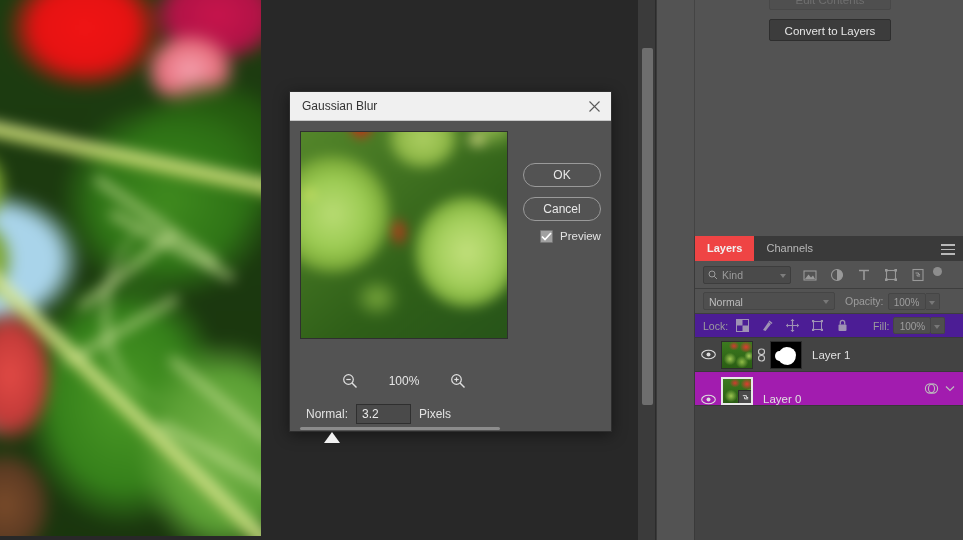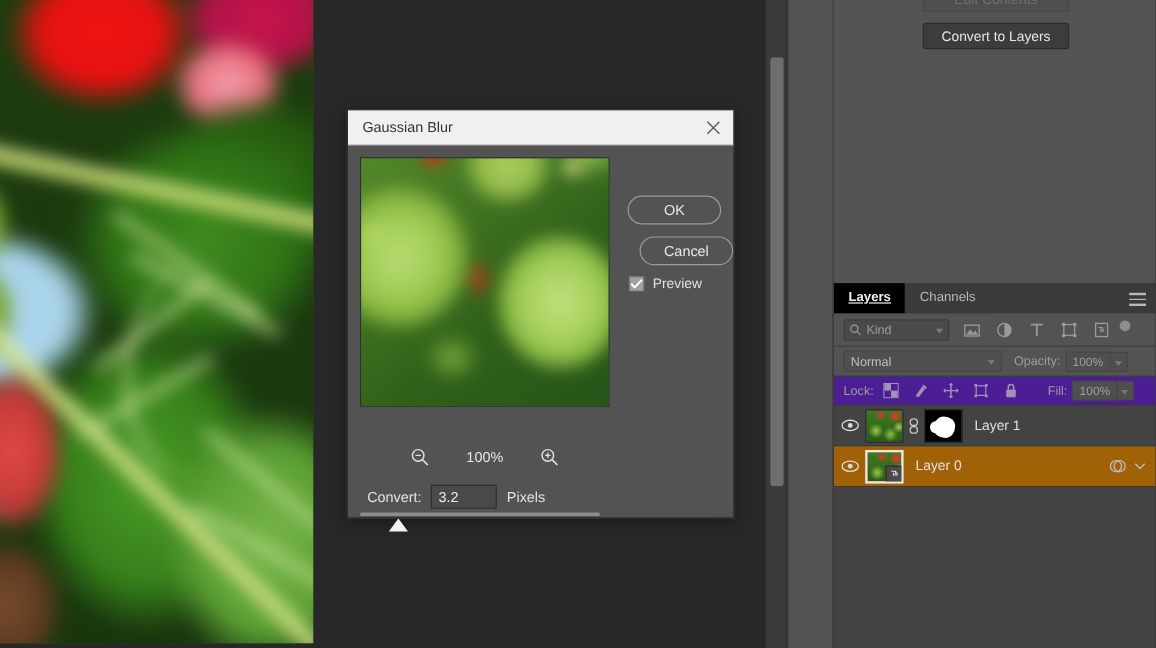--- a/index.html
+++ b/index.html
@@ -170,21 +170,21 @@
     position: relative; height: 25px;
     background: #3a3a3a;
     display: flex; align-items: stretch;
   }
   .panel-tab {
     padding: 0 12px; height: 25px; line-height: 25px;
     font-size: 11px; color: #b8b8b8;
     background: #3a3a3a;
   }
   .panel-tab.active {
-    background: #000000; color: #f0f0f0; font-weight: bold; text-decoration: underline;
+    background: #ef4444; color: #f0f0f0; font-weight: bold;
   }
   .panel-menu {
     position: absolute; right: 8px; top: 8px;
     width: 14px; height: 10px;
   }
   .panel-menu span {
     display:block; height:1.5px; background:#b9b9b9; margin-bottom:3px;
   }
   .filter-row {
     height: 28px; background: #535353;
@@ -246,21 +246,21 @@
   .lock-icons { display:flex; align-items:center; gap:12px; margin-left: 8px; }
   .lock-icon { width: 13px; height: 13px; opacity: .72; }
   .fill-label { margin-left: 24px; color:#9d9d9d; }
 
   .layer-list { background: #434343; }
   .layer-row {
     height: 34px; display:flex; align-items:center;
     border-bottom: 1px solid #383838;
     position: relative;
   }
-  .layer-row.selected { background: #a16207; }
+  .layer-row.selected { background: #a21caf; align-items: flex-end; }
   .eye {
     width: 26px; display:flex; align-items:center; justify-content:center;
   }
   .thumb {
     width: 32px; height: 28px; position: relative; overflow: hidden;
     border: 1px solid #2d2d2d; flex: none;
   }
   .thumb.sel-border { border: 2px solid #e8e8e8; }
   .thumb-art {
     position:absolute; inset:0;
@@ -344,24 +344,24 @@
       linear-gradient(140deg, #5c8f2e, #2f5f18 60%, #24501a);
   }
   .dlg-btn {
     position:absolute; width: 78px; height: 24px;
     border: 1px solid #9a9a9a; border-radius: 12px;
     background: #535353;
     color: #e8e8e8; font-size: 12px;
     text-align:center; line-height: 23px;
   }
   .dlg-btn.ok { left: 233px; top: 42px; }
-  .dlg-btn.cancel { left: 243px; top: 76px; }
+  .dlg-btn.cancel { left: 233px; top: 76px; }
   .preview-check {
-    position:absolute; left: 234px; top: 109px;
-    display:flex; align-items:center; gap: 7px;
+    position:absolute; left: 250px; top: 109px;
+    display:flex; align-items:flex-start; gap: 7px;
   }
   .cb {
     width: 13px; height: 13px; background: #a0a0a0;
     border: 1px solid #767676; border-radius: 1px;
     display:flex; align-items:center; justify-content:center;
   }
   .preview-check-label { font-size: 11.5px; color: #e2e2e2; }
 
   .zoom-row {
     position:absolute; left: 10px; top: 252px; width: 208px;
@@ -629,21 +629,21 @@
         <span class="zoom-pct">100%</span>
         <svg class="zoom-btn" viewBox="0 0 16 16">
           <circle cx="6.5" cy="6.5" r="4.8" fill="none" stroke="#e0e0e0" stroke-width="1.2"></circle>
           <line x1="10" y1="10" x2="14.5" y2="14.5" stroke="#e0e0e0" stroke-width="1.4"></line>
           <line x1="4.3" y1="6.5" x2="8.7" y2="6.5" stroke="#e0e0e0" stroke-width="1.2"></line>
           <line x1="6.5" y1="4.3" x2="6.5" y2="8.7" stroke="#e0e0e0" stroke-width="1.2"></line>
         </svg>
       </div>
 
       <div class="radius-row">
-        <span class="radius-label">Convert:</span>
+        <span class="radius-label">Normal:</span>
         <div class="radius-input">3.2</div>
         <span class="radius-units">Pixels</span>
       </div>
 
       <div class="slider-wrap">
         <div class="slider-track"></div>
         <div class="slider-thumb" style="left: 24px;"></div>
       </div>
     </div>
   </div>

